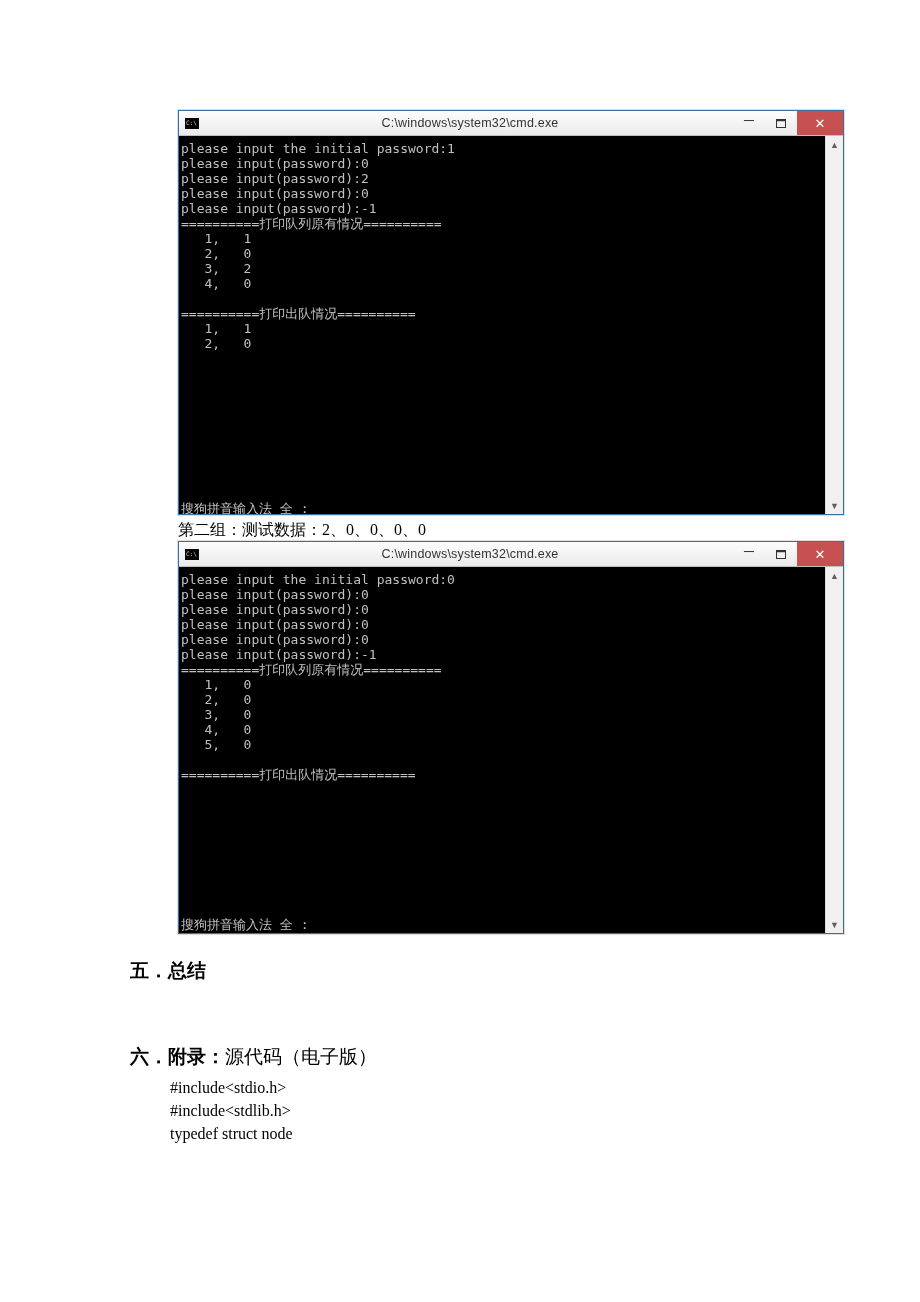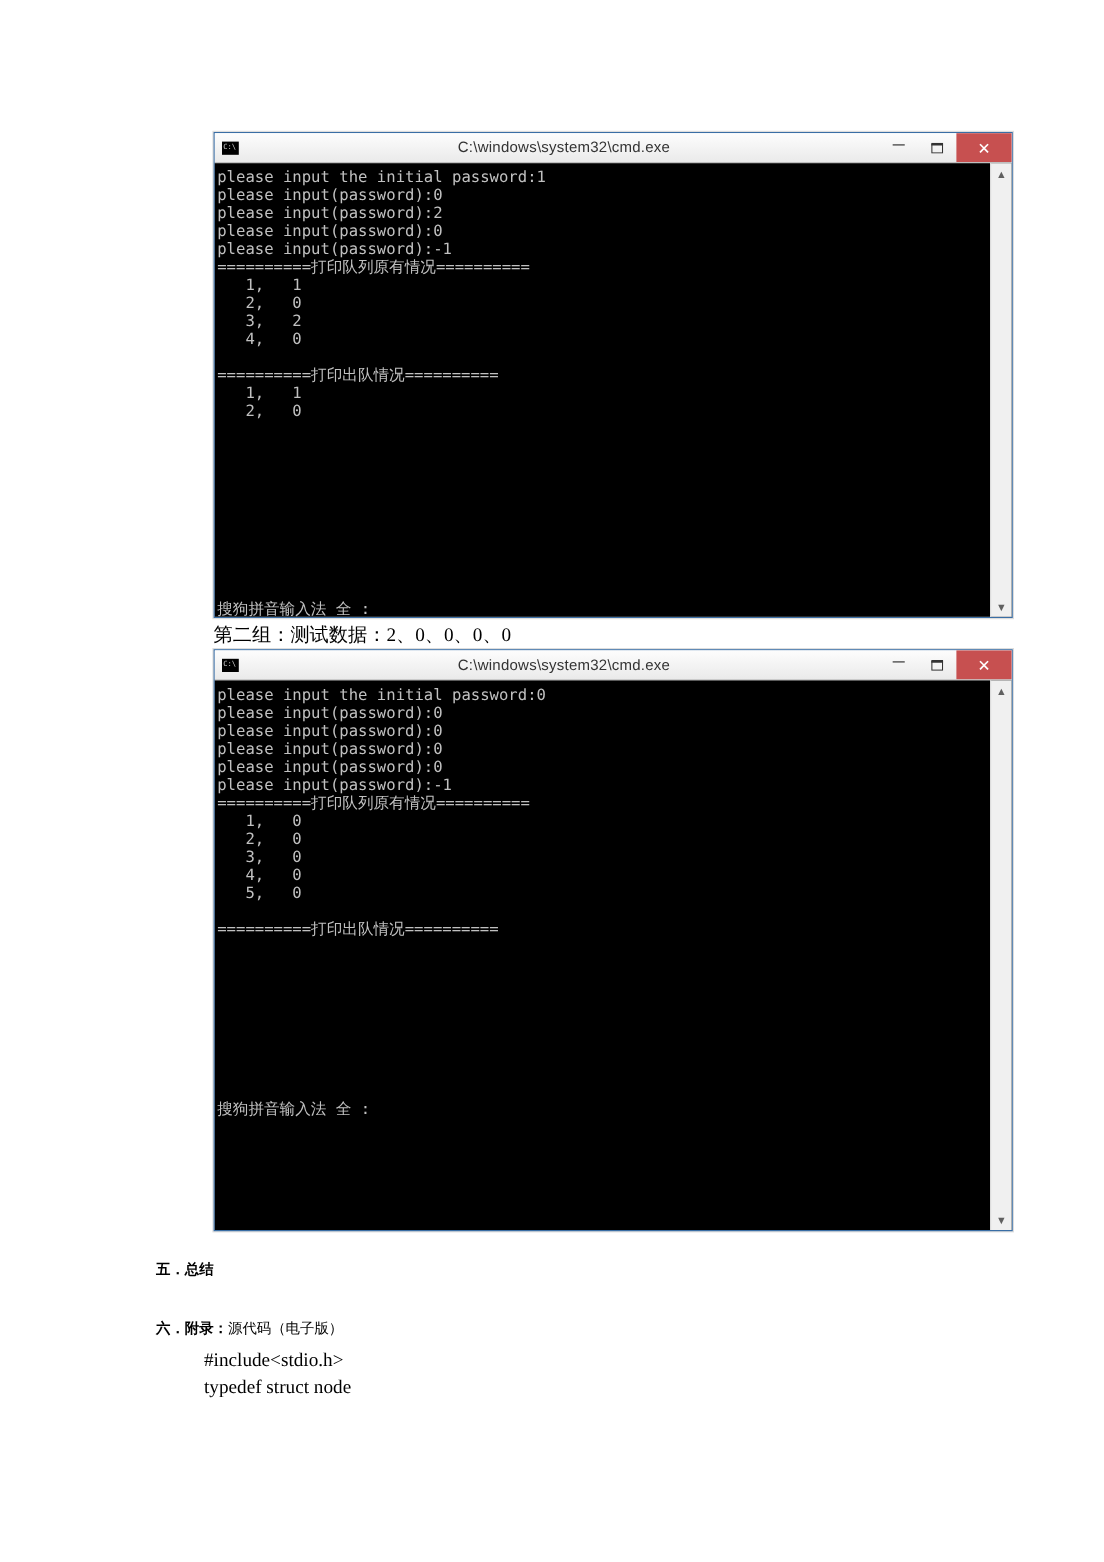--- a/index.html
+++ b/index.html
@@ -70,21 +70,21 @@
     background: #c75050;
     color: #fff;
     font-size: 13px;
     width: 46px;
   }
   .console-body {
     display: flex;
     background: #000;
     height: 378px;
   }
-  .console-body.h2 { height: 458px; gap: 48px; }
+  .console-body.h2 { height: 366px; gap: 48px; }
   .console-text {
     flex: 1;
     color: #c0c0c0;
     font-family: "NSimSun","SimSun","Consolas", monospace;
     font-size: 13px;
     line-height: 15px;
     padding: 5px 0 0 2px;
     white-space: pre;
     overflow: hidden;
   }
@@ -104,21 +104,21 @@
     font-size: 9px;
   }
   .sb-track { flex: 1; }
   .caption {
     margin-left: 48px;
     font-size: 16px;
     line-height: 22px;
   }
   .indent2 { margin-left: 102px; }
   .section-heading {
-    font-size: 12px;
+    font-size: 19px;
     font-weight: bold;
     margin: 24px 0 6px 0;
   }
   .section-heading .nonbold { font-weight: normal; }
   .code-line {
     font-family: "Times New Roman", serif;
     font-size: 16px;
     line-height: 23px;
     margin-left: 40px;
   }
@@ -222,19 +222,20 @@
       <div class="scrollbar">
         <div class="sb-arrow">▲</div>
         <div class="sb-track"></div>
         <div class="sb-arrow">▼</div>
       </div>
     </div>
   </div>
 
   <div class="section-heading">五．总结</div>
 
-  <div class="section-heading" style="margin-top:32px;">
+  <div class="section-heading" style="margin-top:60px;">
     <span>六．附录：</span><span class="nonbold">源代码（电子版）</span>
   </div>
   <div class="code-line">#include&lt;stdio.h&gt;</div>
+  <div class="code-line">#include&lt;stdlib.h&gt;</div>
   <div class="code-line">typedef struct node</div>
 
 </div>
 
 </body></html>

